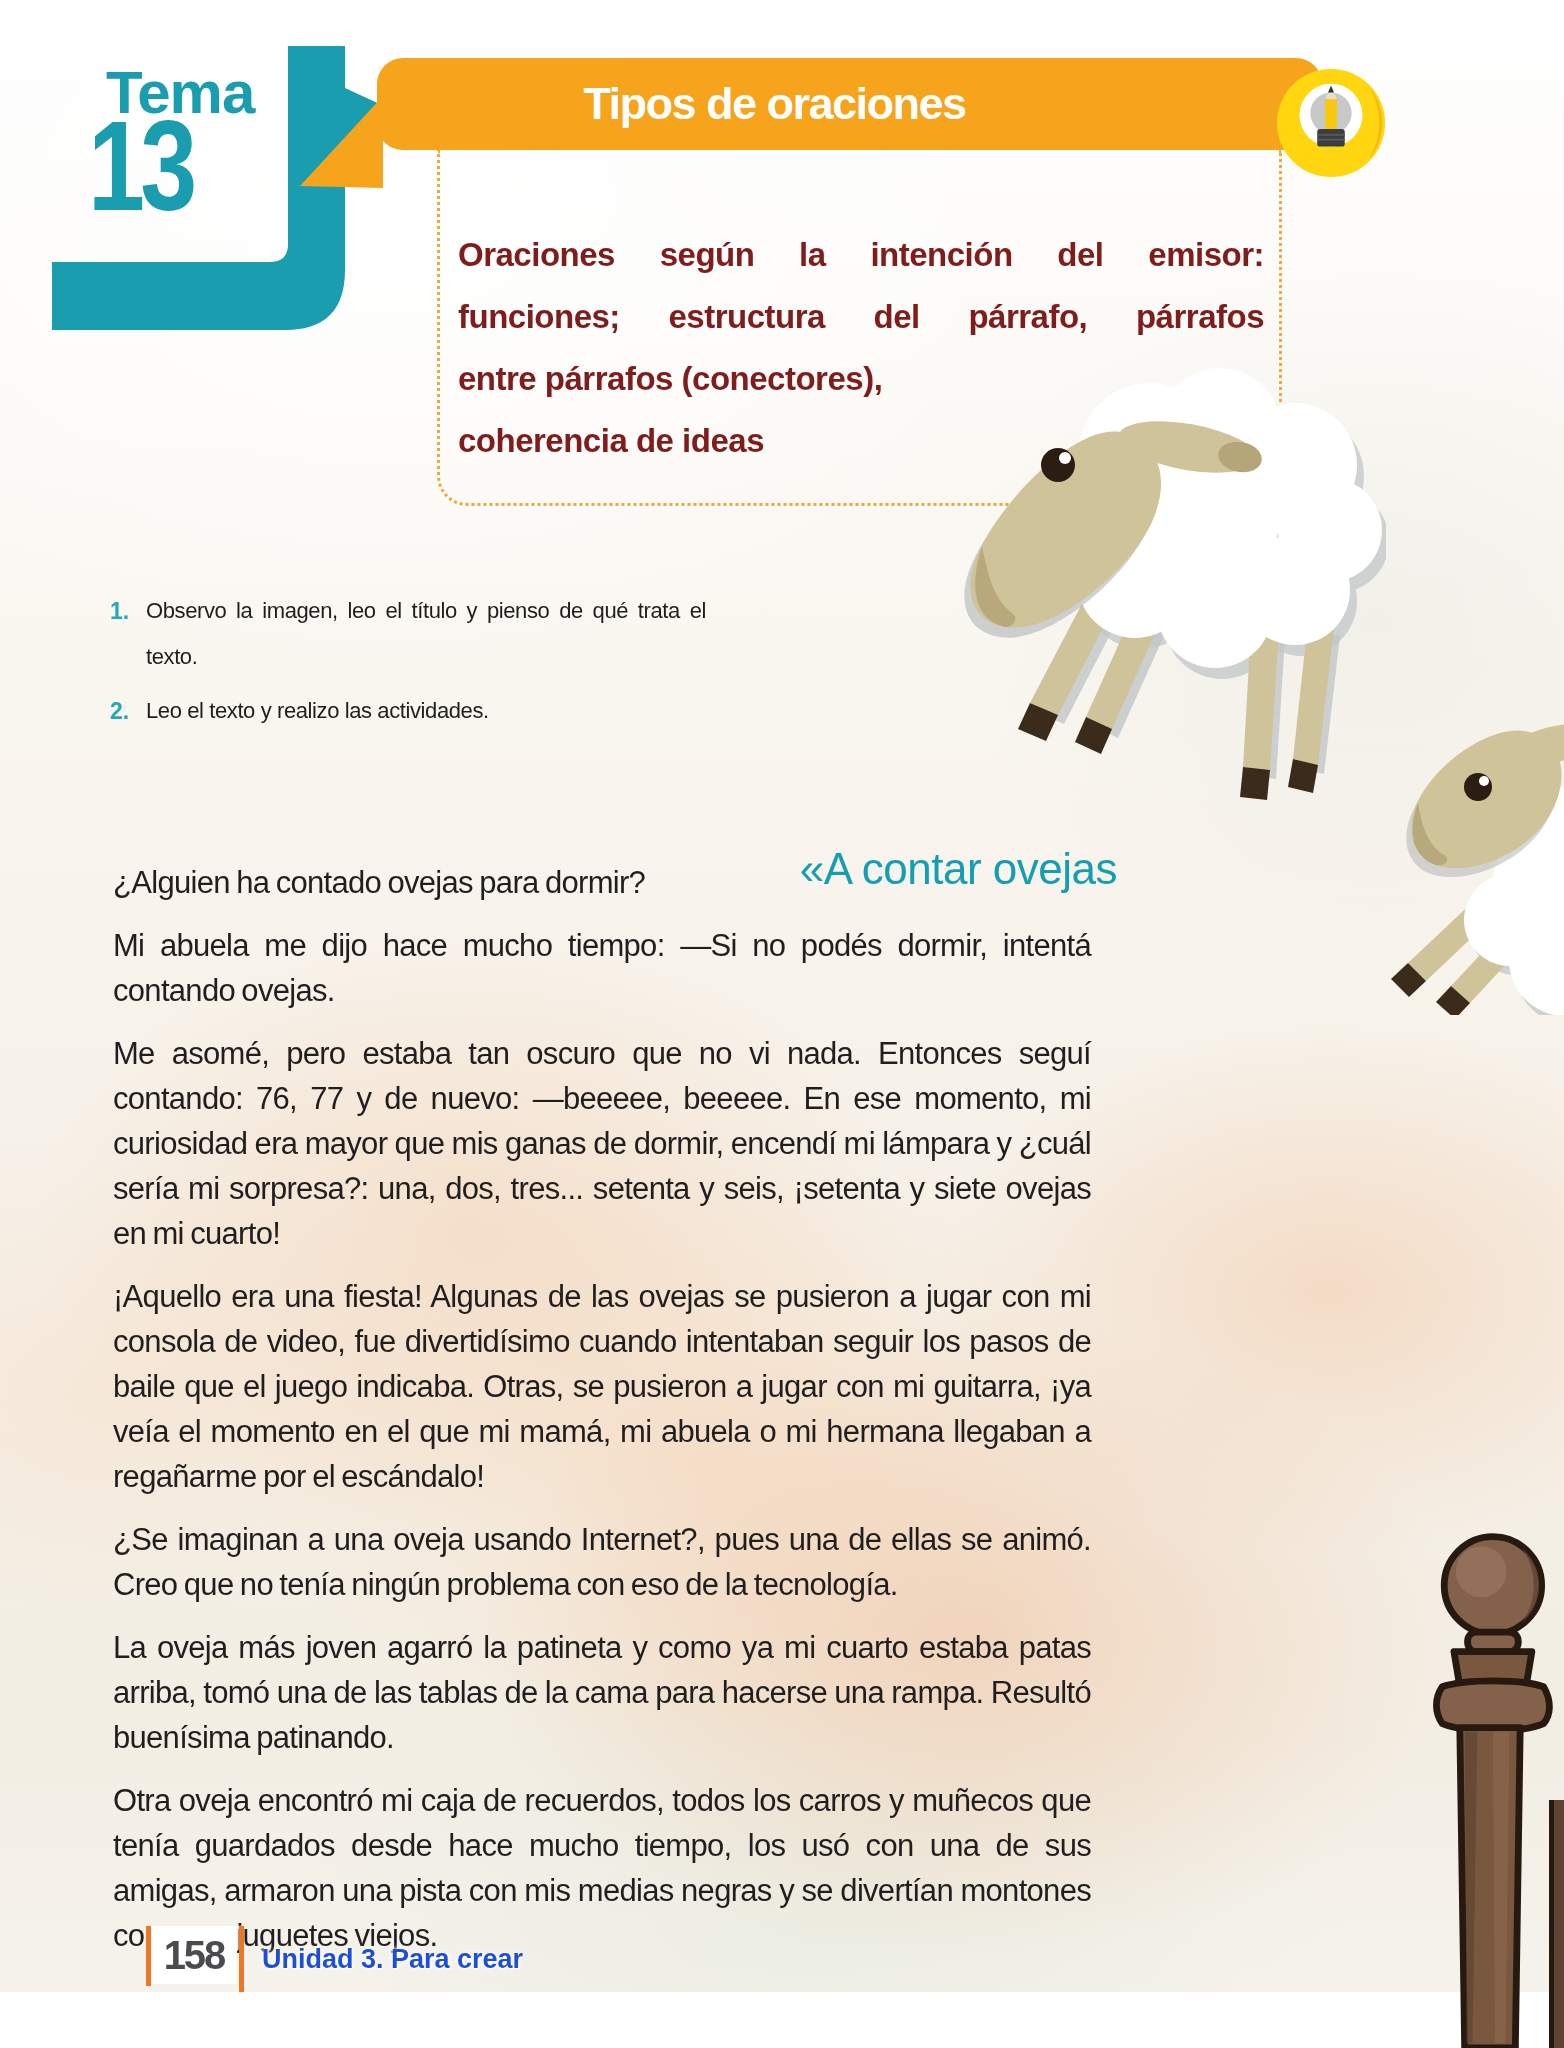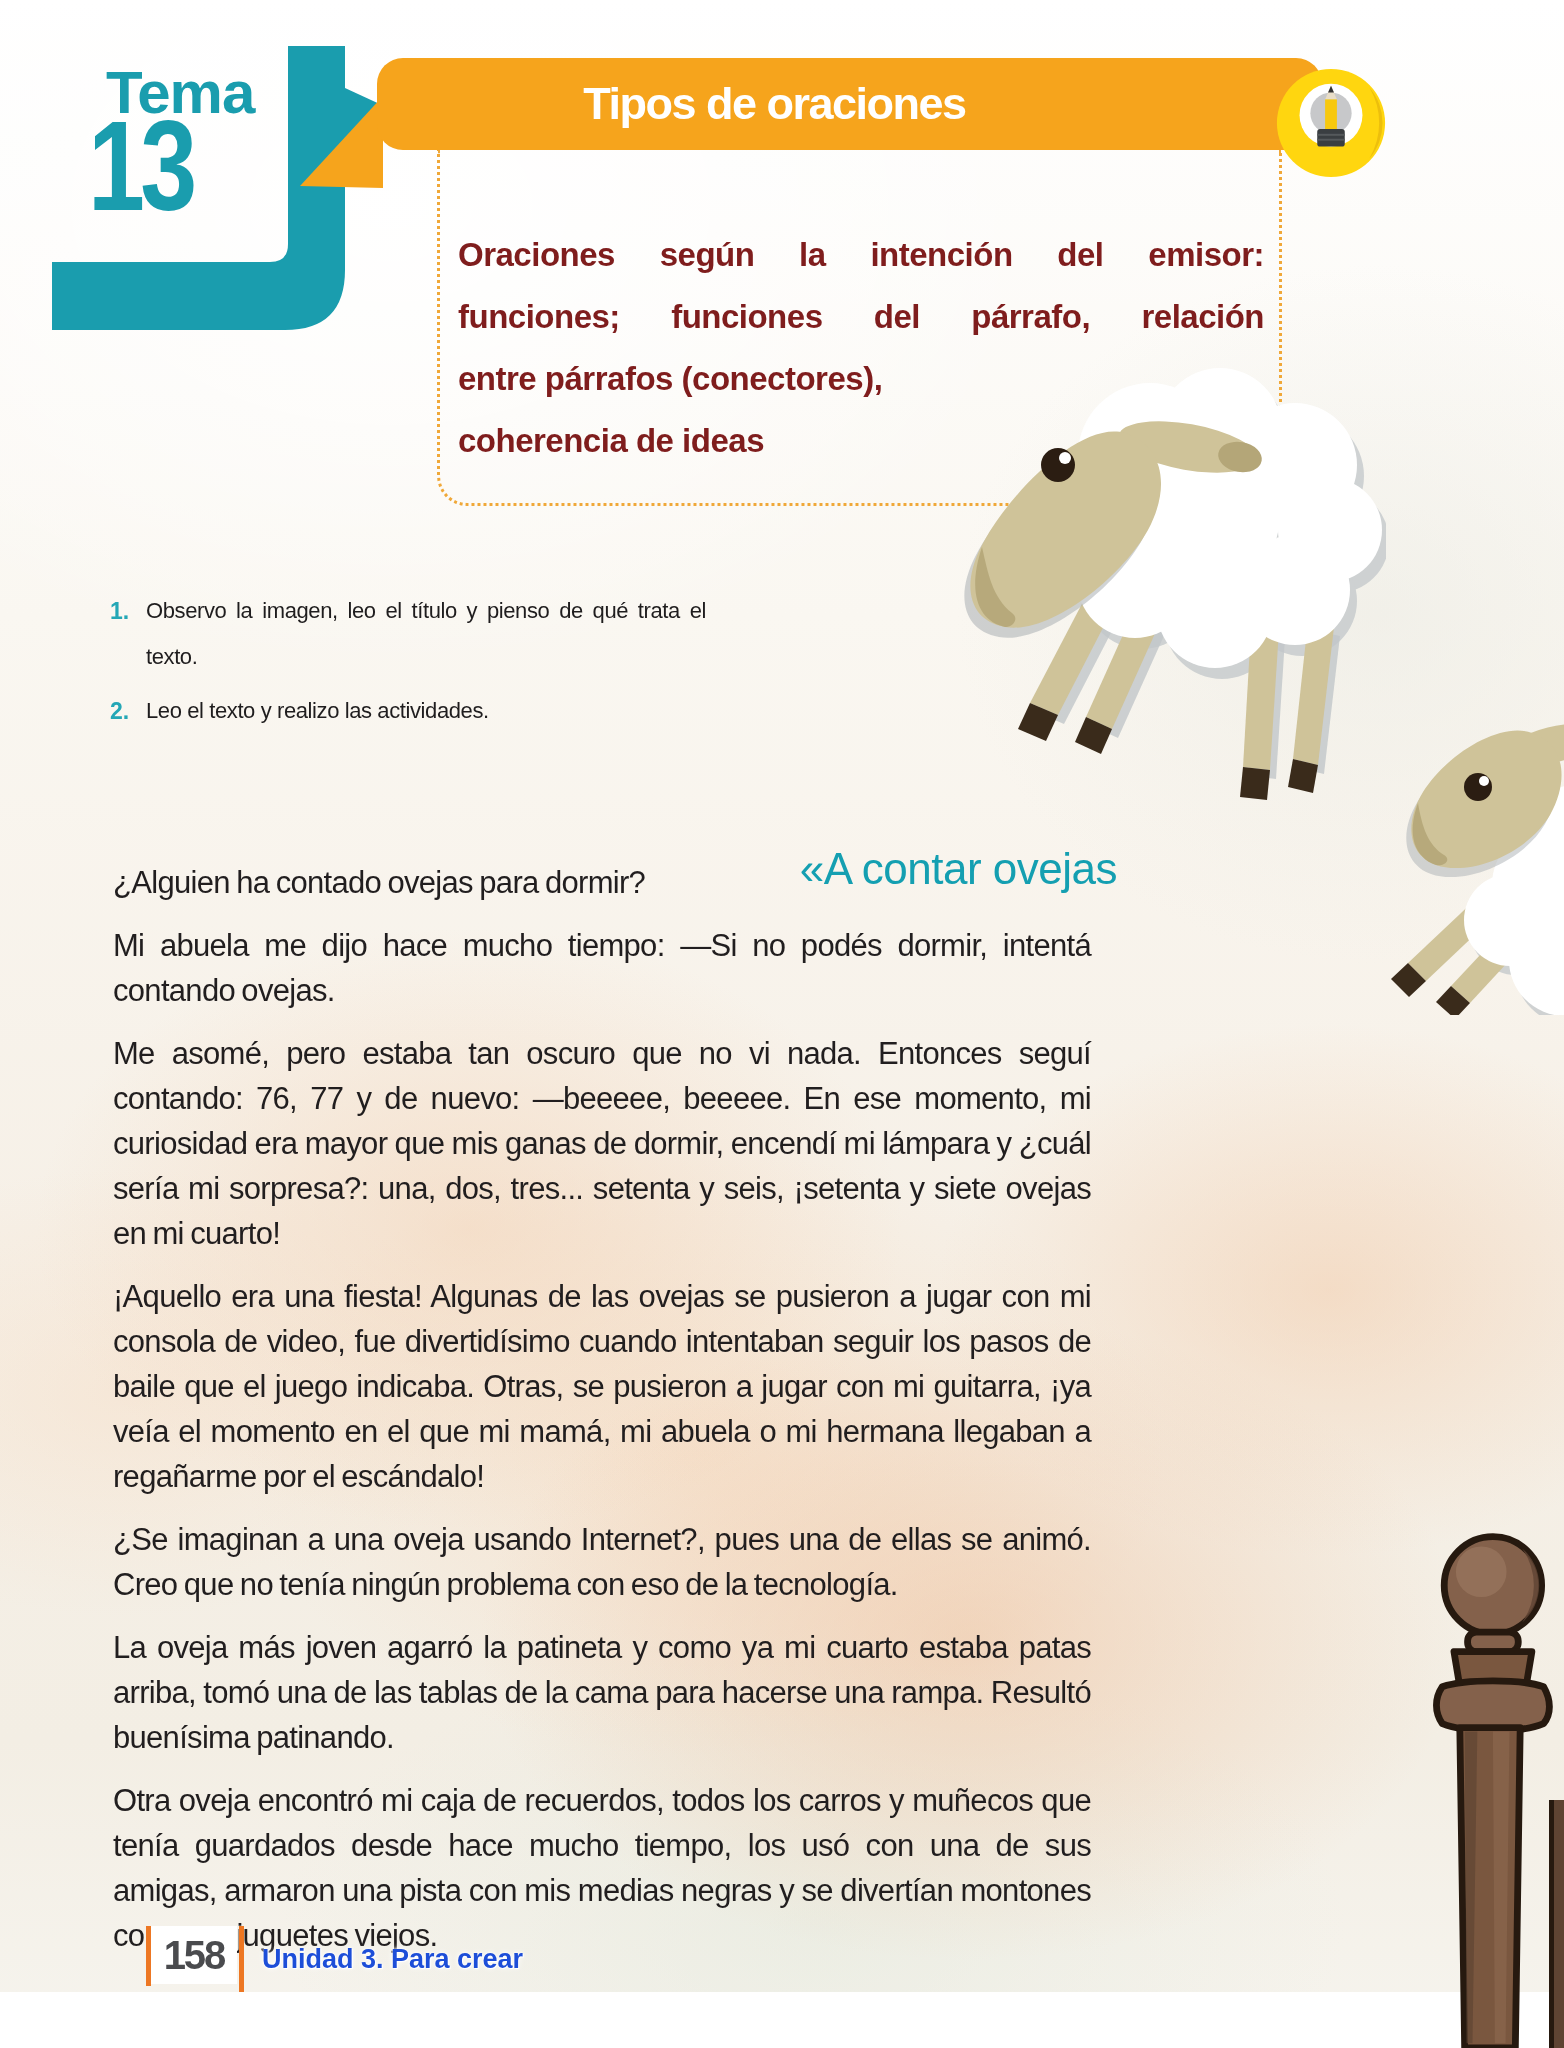--- a/index.html
+++ b/index.html
@@ -101,21 +101,21 @@
     <polygon points="57,29 63,29 60,22" fill="#333333"></polygon>
     <rect x="54" y="36" width="12" height="32" fill="#f7c80e"></rect>
     <rect x="46" y="66" width="28" height="18" rx="3" fill="#3a3e41"></rect>
     <rect x="46" y="71" width="28" height="2" fill="#55595c"></rect>
     <rect x="46" y="76" width="28" height="2" fill="#55595c"></rect>
   </svg>
 
   <div class="intro-box">
     <div class="intro-lines">
       <div class="intro-line j">Oraciones según la intención del emisor:</div>
-      <div class="intro-line j">funciones; funciones del párrafo, relación</div>
+      <div class="intro-line j">funciones; estructura del párrafo, párrafos</div>
       <div class="intro-line">entre párrafos (conectores),</div>
       <div class="intro-line">coherencia de ideas</div>
     </div>
   </div>
 
   <svg class="sheep1" viewBox="0 0 486 480">
     <g transform="translate(7,11)" fill="#c2c7ca" opacity="0.75">
       <circle cx="250" cy="130" r="72"></circle>
         <circle cx="320" cy="105" r="62"></circle>
         <circle cx="395" cy="140" r="62"></circle>

